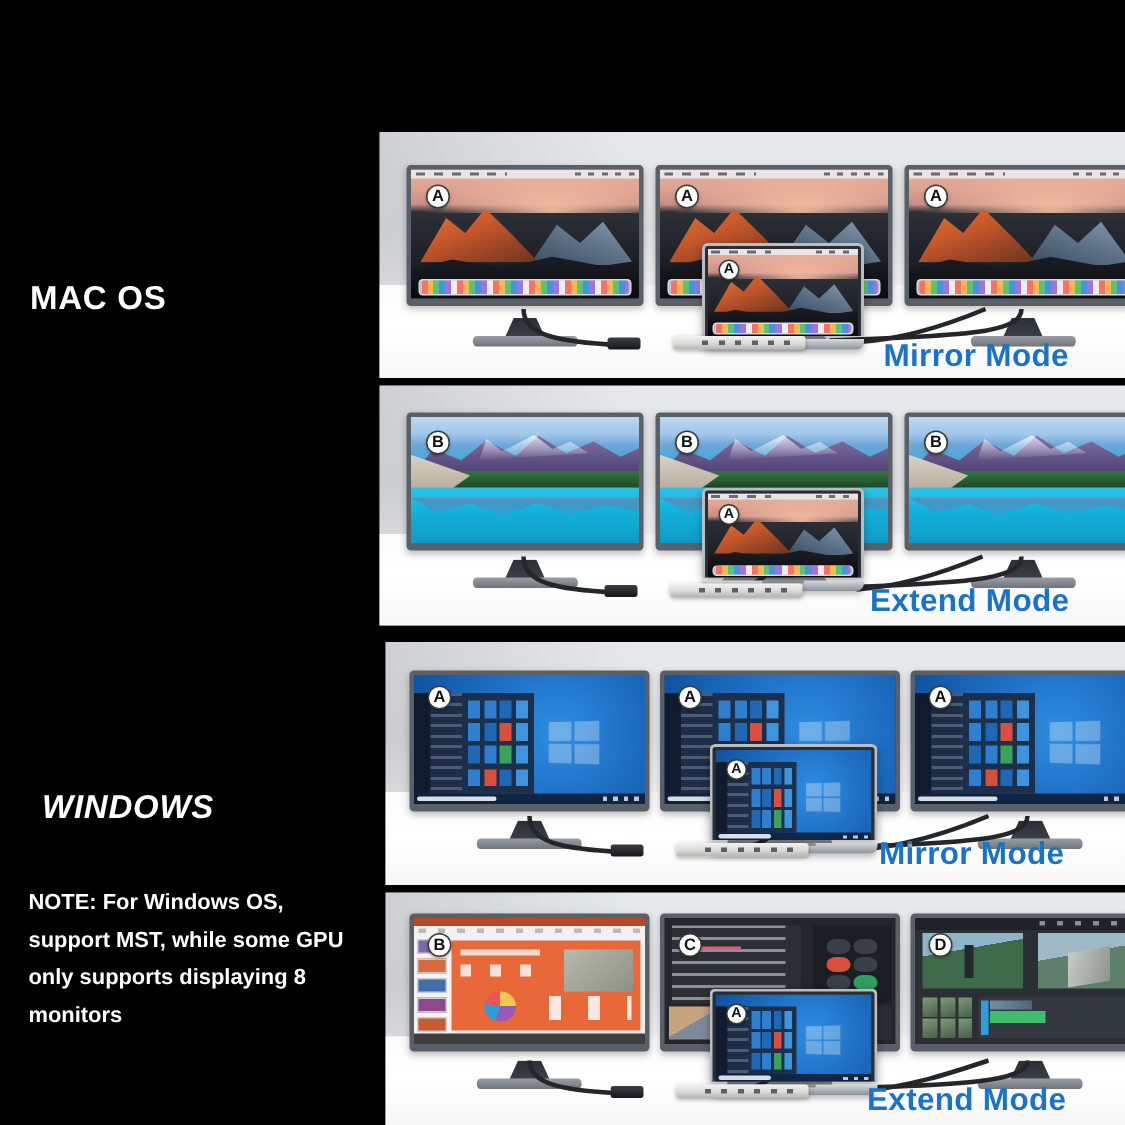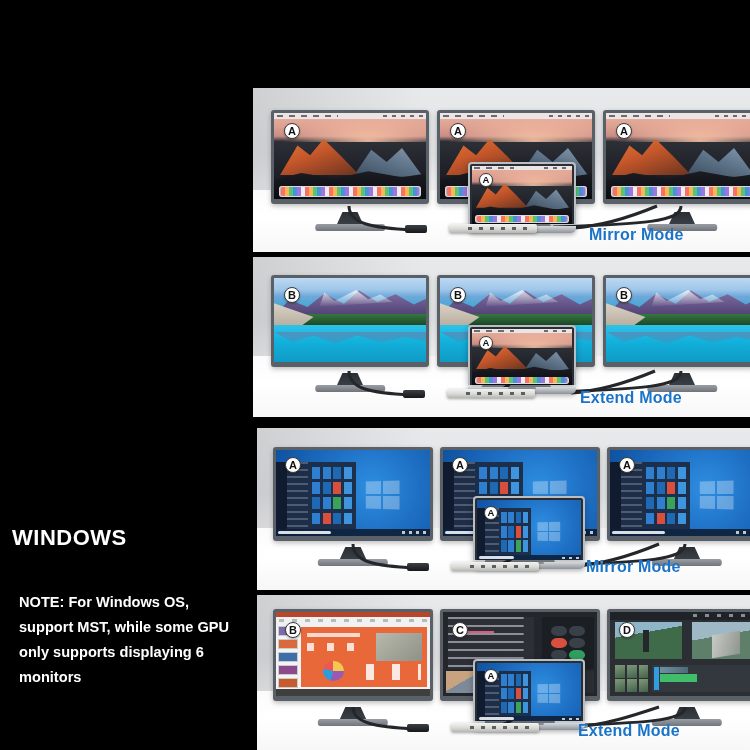--- a/index.html
+++ b/index.html
@@ -30,21 +30,21 @@
   
   .os-heading {
     position: absolute;
     left: 20px;
     color: #fff;
     font-size: 22px;
     font-weight: bold;
     letter-spacing: .5px;
   }
   #mac-heading { top: 186px; }
-  #win-heading { top: 525px; left: 12px; }
+  #win-heading { top: 525px; left: 28px; font-style: italic; }
 
   .os-note {
     position: absolute;
     left: 19px;
     width: 226px;
     color: #fff;
     font-size: 14.6px;
     font-weight: bold;
     line-height: 25px;
   }
@@ -303,34 +303,35 @@
   }
   .plug {
     position:absolute; z-index:7; height:8px; width:22px; border-radius:2px;
     background: linear-gradient(180deg,#3b3e43,#16181b);
   }
 
   
   .mode-label {
     position: absolute; z-index: 12;
     color: #1a73c8;
-    font-size: 16px; font-weight: bold;
+    font-size: 21px; font-weight: bold;
     text-shadow: 0 1px 0 rgba(255,255,255,.6);
     letter-spacing: .2px;
   }
 </style>
 </head>
 <body>
 
 <div id="page">
 
 
+  <div class="os-heading" id="mac-heading">MAC OS</div>
 
   <div class="os-heading" id="win-heading">WINDOWS</div>
-  <div class="os-note" id="win-note">NOTE: For Windows OS, support MST, while some GPU only supports displaying 6 monitors</div>
+  <div class="os-note" id="win-note">NOTE: For Windows OS, support MST, while some GPU only supports displaying 8 monitors</div>
 
   <div class="panel" id="panel-mac-mirror">
     <div class="wall-shadow"></div>
     <div class="floor"></div>
 
     <div class="monitor" style="left:18px; top:22px; width:158px;">
       <div class="mon-bezel" style="height:94px;">
         <div class="mon-screen">
           <div class="wp wp-sierra">
             <div class="sky-glow"></div>

